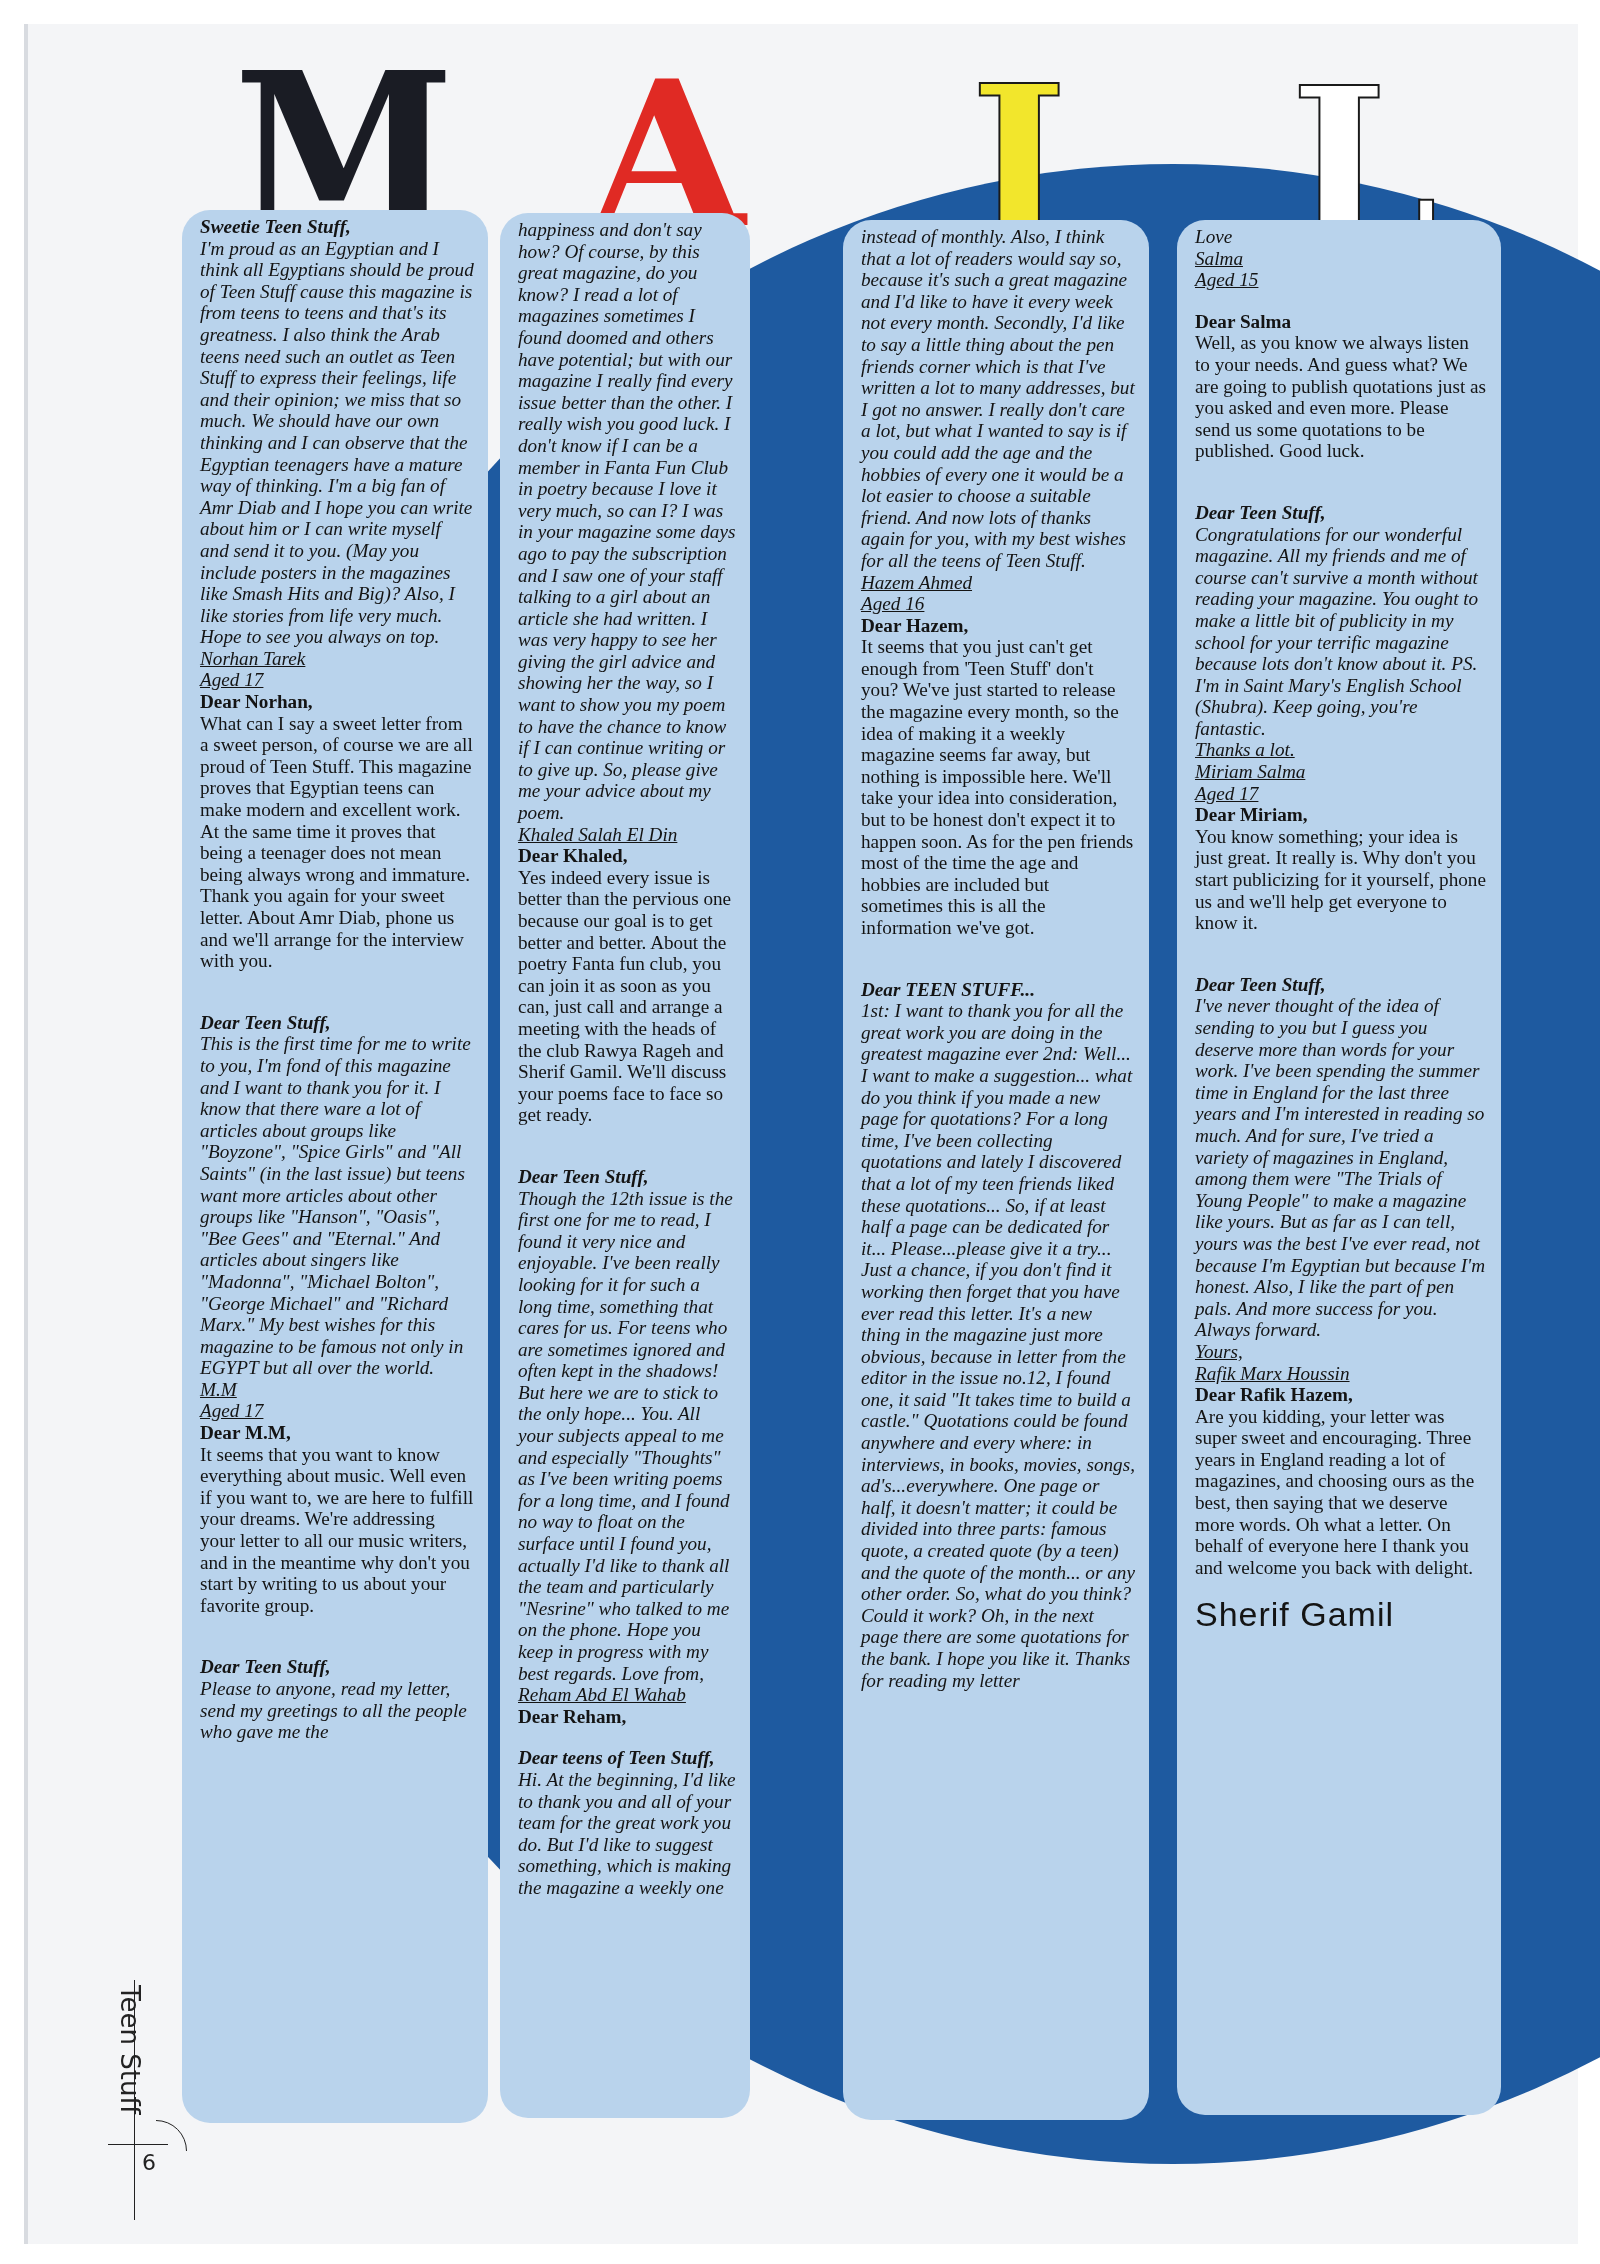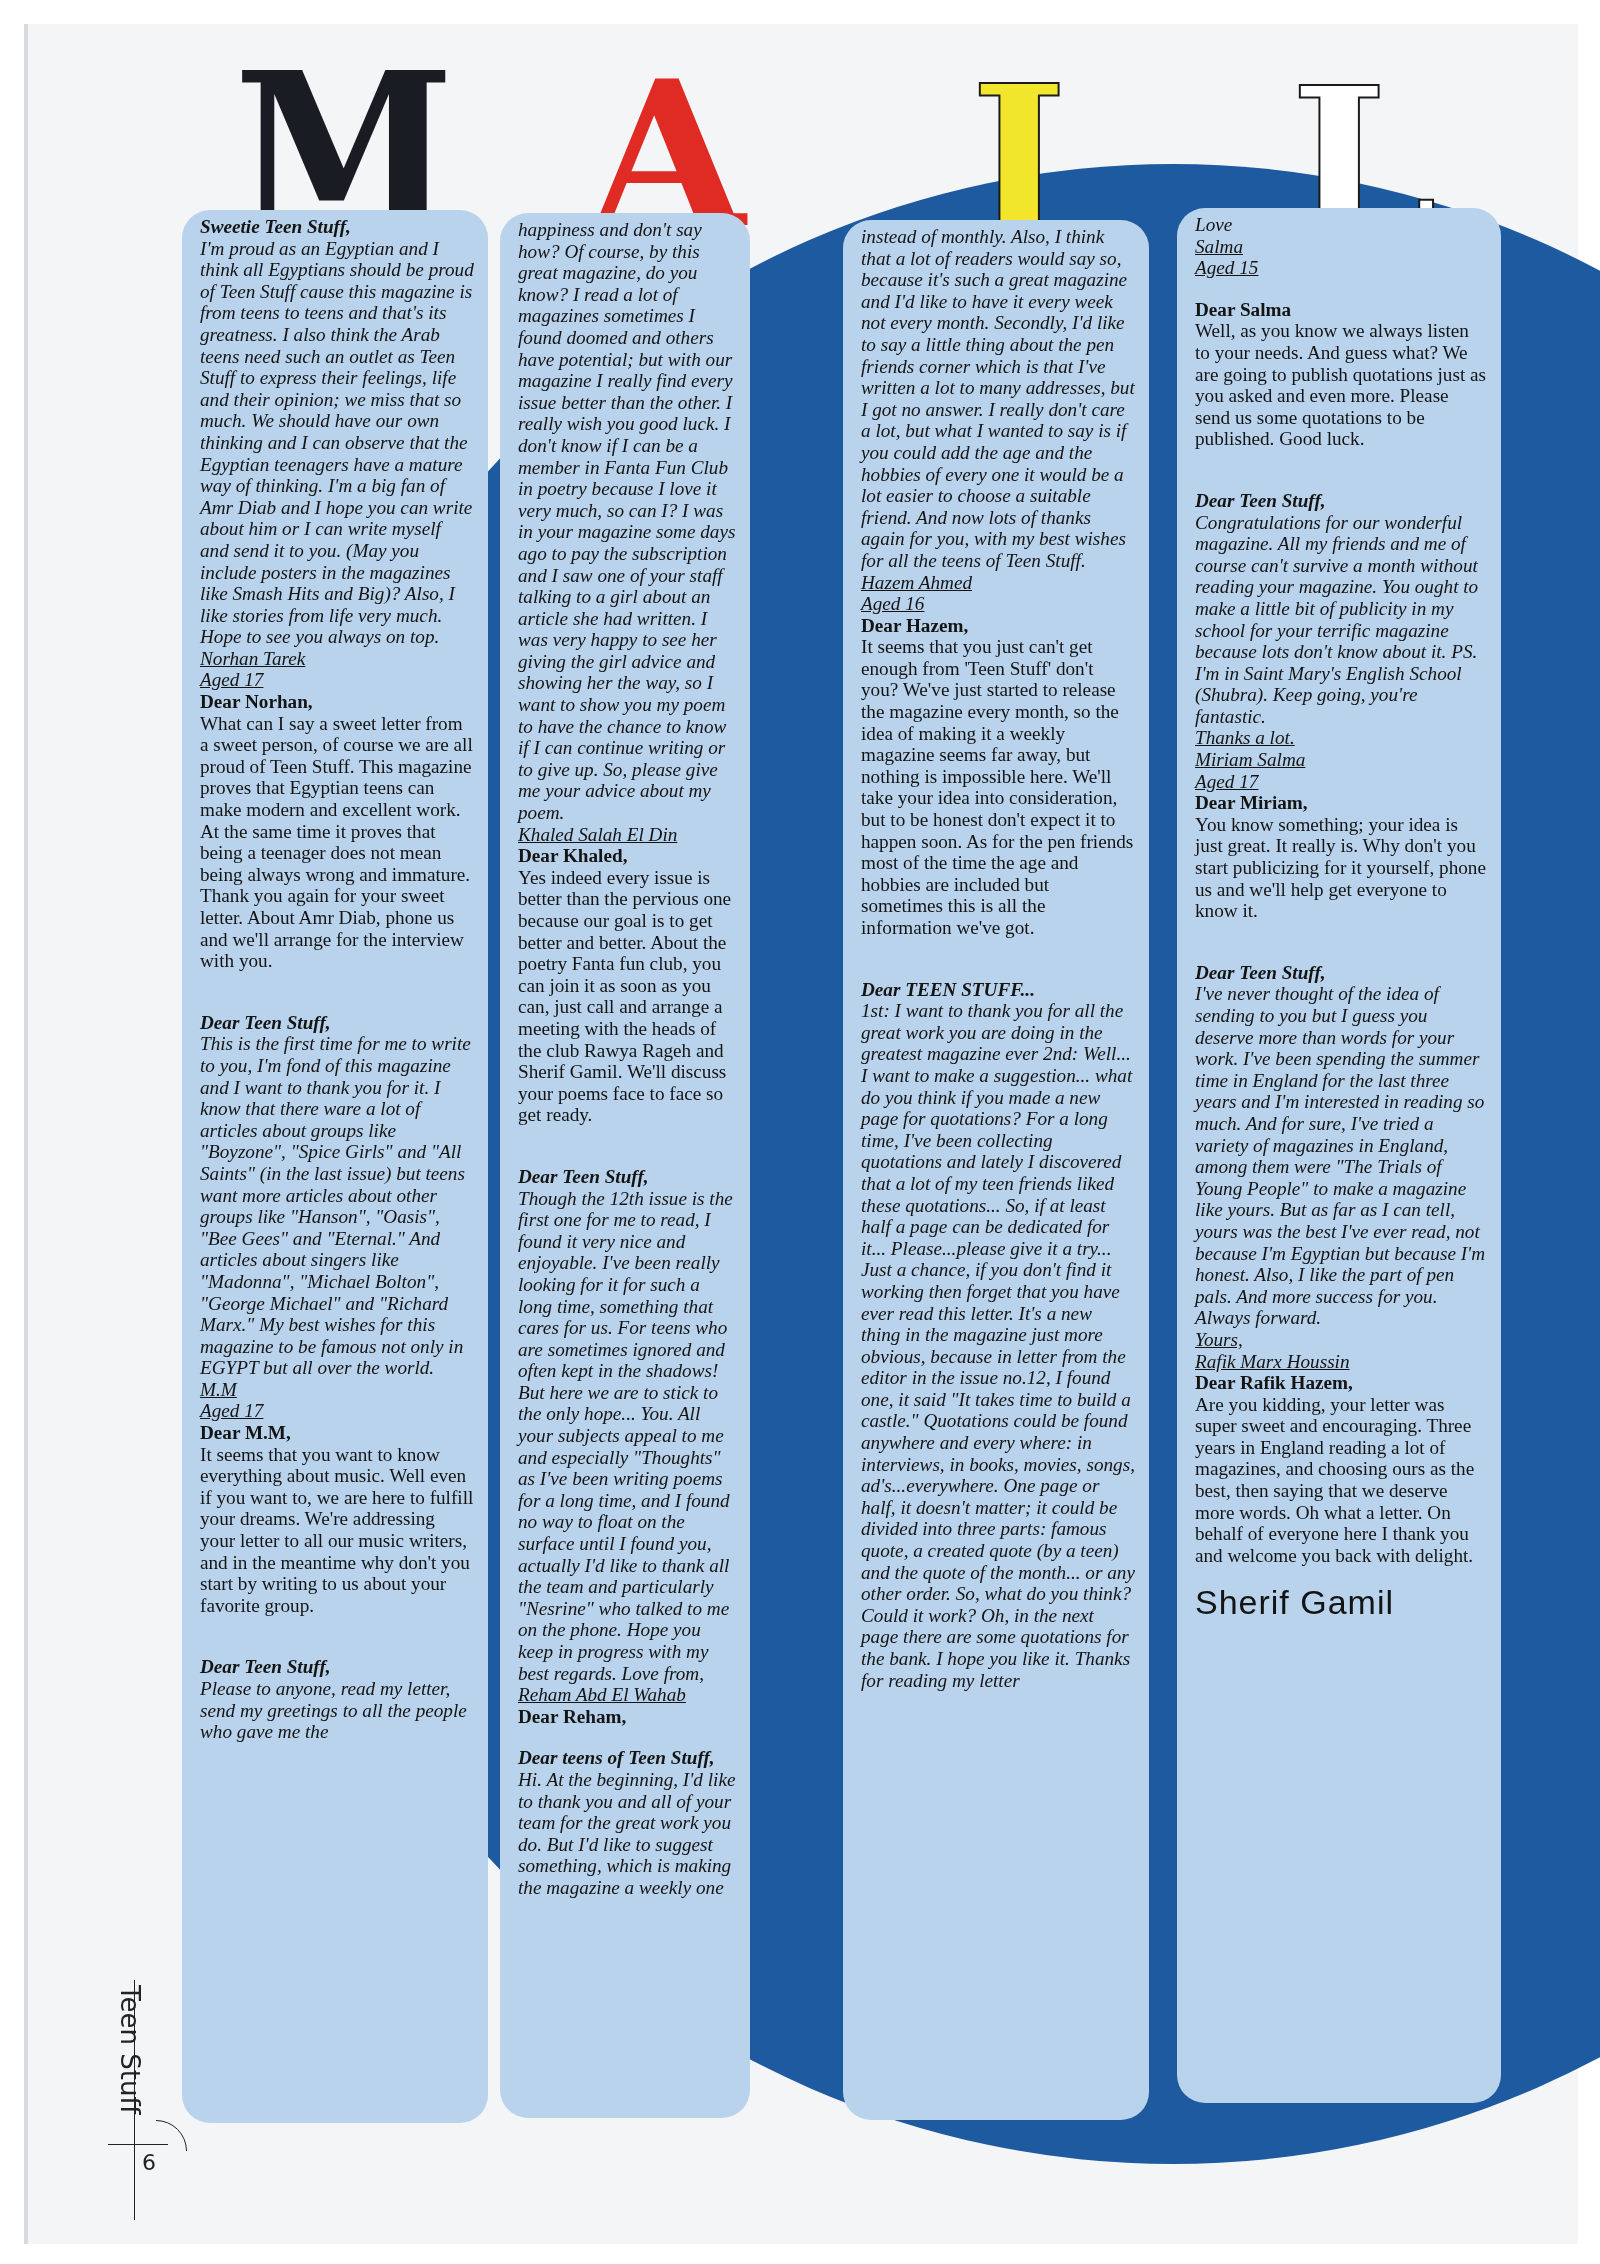--- a/index.html
+++ b/index.html
@@ -8,21 +8,21 @@
   .circle{position:absolute;left:195px;top:140px;width:1900px;height:2000px;border-radius:50%;background:#1e5aa0;}
   .letter{position:absolute;font-family:"DejaVu Serif",serif;font-weight:bold;line-height:1;}
   .L-M{left:228px;top:45px;font-size:210px;color:#1a1c24;transform:scaleX(0.95);}
   .L-A{left:590px;top:55px;font-size:200px;color:#e02a24;}
   .L-I{left:970px;top:58px;font-size:210px;color:#f2e62c;-webkit-text-stroke:2px #1a1a1a;}
   .L-L{left:1290px;top:60px;font-size:210px;color:#ffffff;-webkit-text-stroke:2px #1a1a1a;}
   .col{position:absolute;background:#b9d3ec;border-radius:28px;box-sizing:border-box;padding:6px 14px 8px 18px;font-size:19.2px;line-height:21.6px;color:#141414;}
   .c1{left:182px;top:210px;width:306px;height:1913px;}
   .c2{left:500px;top:213px;width:250px;height:1905px;}
   .c3{left:843px;top:220px;width:306px;height:1900px;}
-  .c4{left:1177px;top:208px;width:324px;height:1895px;}
+  .c4{left:1177px;top:220px;width:324px;height:1895px;}
   .it{font-style:italic;}
   .hd{font-weight:bold;}
   .it.hd{font-style:italic;}
   .sig{text-align:left;font-style:italic;text-decoration:underline;}
   .gap{height:40px;}
   .gap-s{height:20px;}
   .handsig{font-family:Liberation Sans, sans-serif;font-size:34px;font-weight:200;text-align:left;margin-top:26px;letter-spacing:1px;}
   .footer-text{position:absolute;left:95px;top:1985px;font-family:"DejaVu Sans",sans-serif;font-size:26px;color:#222;transform-origin:left top;transform:rotate(90deg) translate(0,-50px);white-space:nowrap;}
   .footer-vline{position:absolute;left:134px;top:1980px;width:1px;height:240px;background:#222;}
   .footer-hline{position:absolute;left:108px;top:2144px;width:60px;height:1px;background:#222;}

